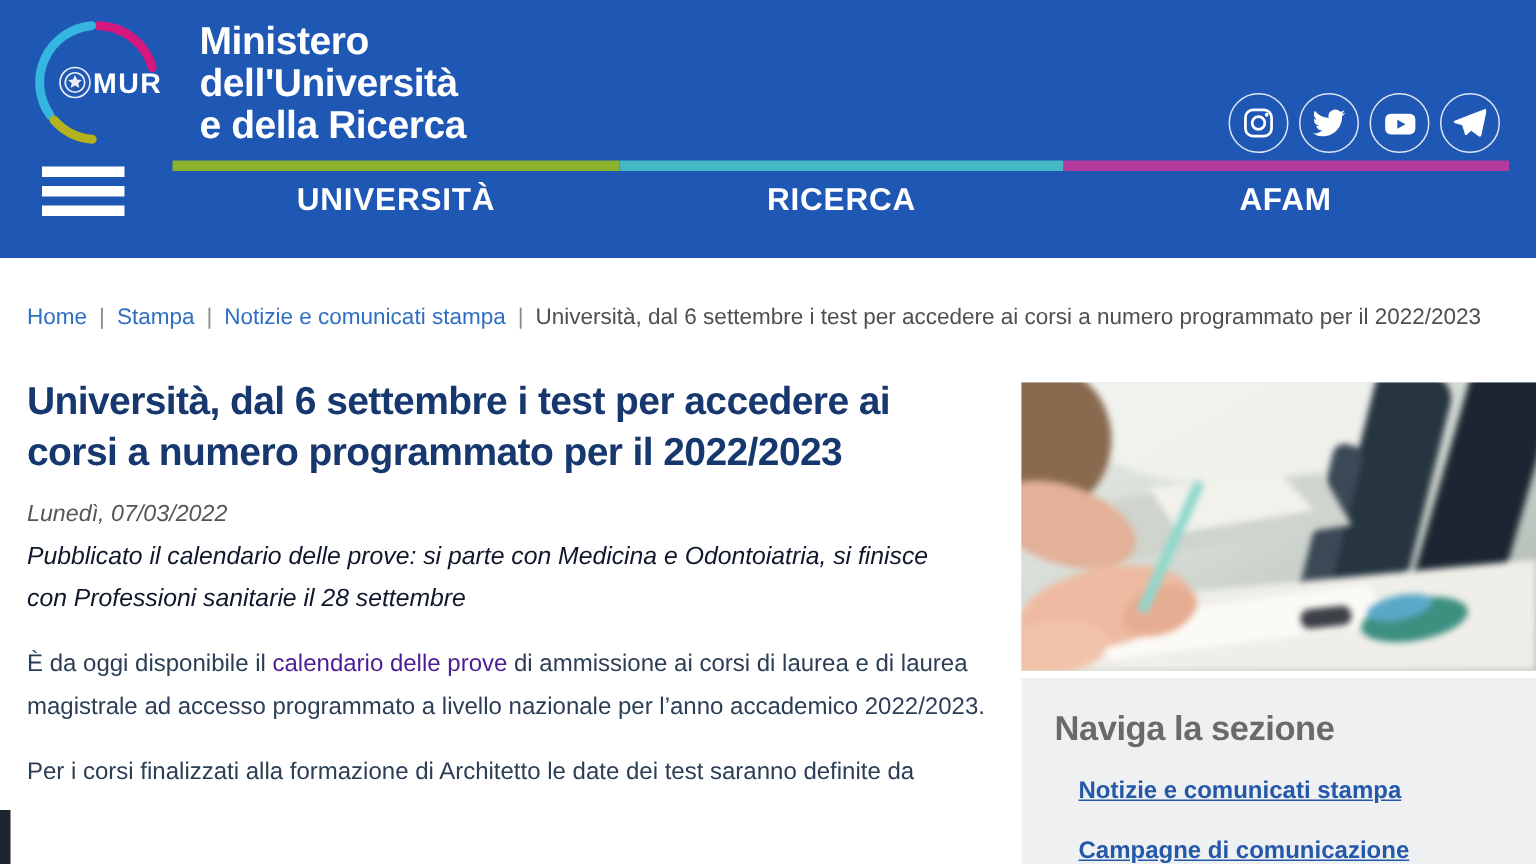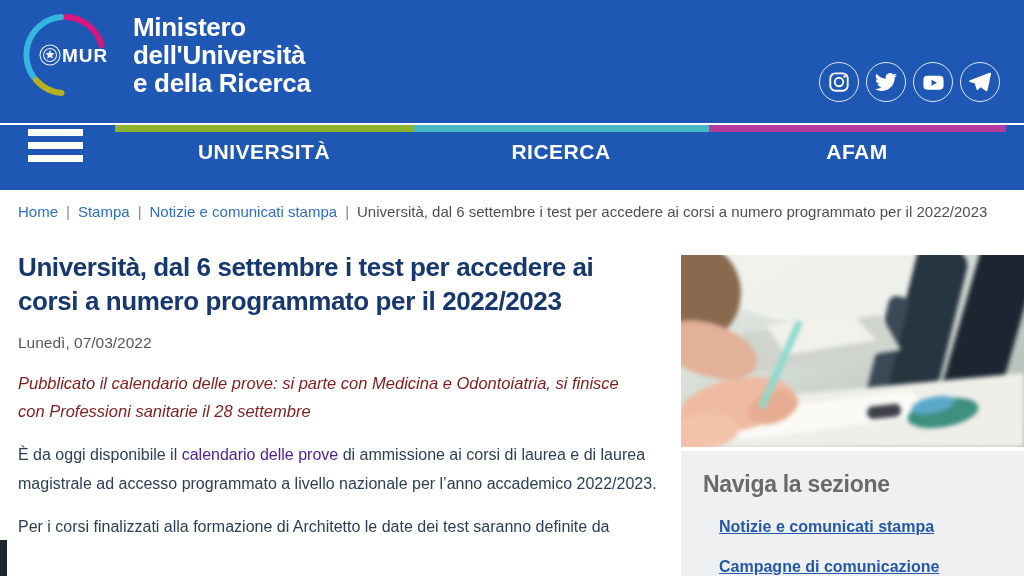--- a/index.html
+++ b/index.html
@@ -19,21 +19,21 @@
   .search-input::placeholder { color:#4a5a6c; opacity:1; }
   .search-btn { position:absolute; right:6px; top:4px; width:34px; height:28px; border:none;
     background:transparent; cursor:pointer; }
   .search-tab { position:absolute; left:192px; top:36px; width:46px; height:6px; background:#fff;
     border-radius:0 0 3px 3px; }
   .socials { position:absolute; right:24px; top:62px; display:flex; gap:7px; }
   .soc { width:40px; height:40px; border:1.5px solid rgba(255,255,255,.85); border-radius:50%;
     display:flex; align-items:center; justify-content:center; }
 
   
-  .nav { position:absolute; left:0; top:125px; width:1024px; height:65px; background:#1f57b5; }
+  .nav { position:absolute; left:0; top:107px; width:1024px; height:65px; background:#1f57b5; }
   .stripe { position:absolute; top:0; height:7px; }
   .seg-green { left:115px; width:298px; background:#8cb22e; }
   .seg-teal  { left:413px; width:296px; background:#45b8c4; }
   .seg-magenta { left:709px; width:297px; background:#b53a9e; }
   .hamburger { position:absolute; left:28px; top:4px; width:55px; height:33px; cursor:pointer; }
   .hamburger span { display:block; width:55px; height:7px; background:#fff; margin-bottom:6px; }
   .nav-label { position:absolute; top:15px; color:#fff; font-weight:bold; font-size:21px;
     letter-spacing:.5px; transform:translateX(-50%); cursor:pointer; }
   .nl-1 { left:264px; } .nl-2 { left:561px; } .nl-3 { left:857px; }
 
@@ -41,22 +41,22 @@
   .breadcrumb { position:absolute; left:18px; top:203px; width:990px; font-size:15px;
     color:#7a7a7a; white-space:nowrap; }
   .breadcrumb a { color:#2e6fc2; text-decoration:none; cursor:pointer;margin-top:20px; }
   .bc-sep { color:#8a8a8a; padding:0 8px; }
   .bc-current { color:#4f4f4f; }
 
   
   .article { position:absolute; left:18px; top:250px; width:648px; }
   .article h1 { color:#17386e; font-size:26px; font-weight:bold; line-height:34px;
     letter-spacing:-0.4px; max-width:630px; }
-  .art-date { margin-top:16px; color:#565656; font-size:15.5px; }
-  .art-lede { margin-top:17px; font-style:italic; color:#7f1d1d; font-size:16.5px;
+  .art-date { margin-top:16px; color:#565656; font-size:15.5px;font-style:italic; }
+  .art-lede { margin-top:5px; font-style:italic; color:#0f172a; font-size:16.5px;
     line-height:28px; max-width:628px; }
   .art-p { margin-top:15px; color:#2c3e55; font-size:16px; line-height:29px; max-width:645px; }
   .art-p a { color:#4c1d95; text-decoration:none; cursor:pointer; }
   .art-p2 { margin-top:14px; }
 
   
   .sidebar { position:absolute; left:681px; top:255px; width:343px; }
   .hero { width:343px; height:192px; overflow:hidden; background:#c9d0ca; }
   .navbox { width:343px; height:130px; background:#eef0f1; padding:20px 0 0 22px; }
   .navbox h2 { color:#6a6a6a; font-size:23px; font-weight:bold; letter-spacing:-0.3px; }

